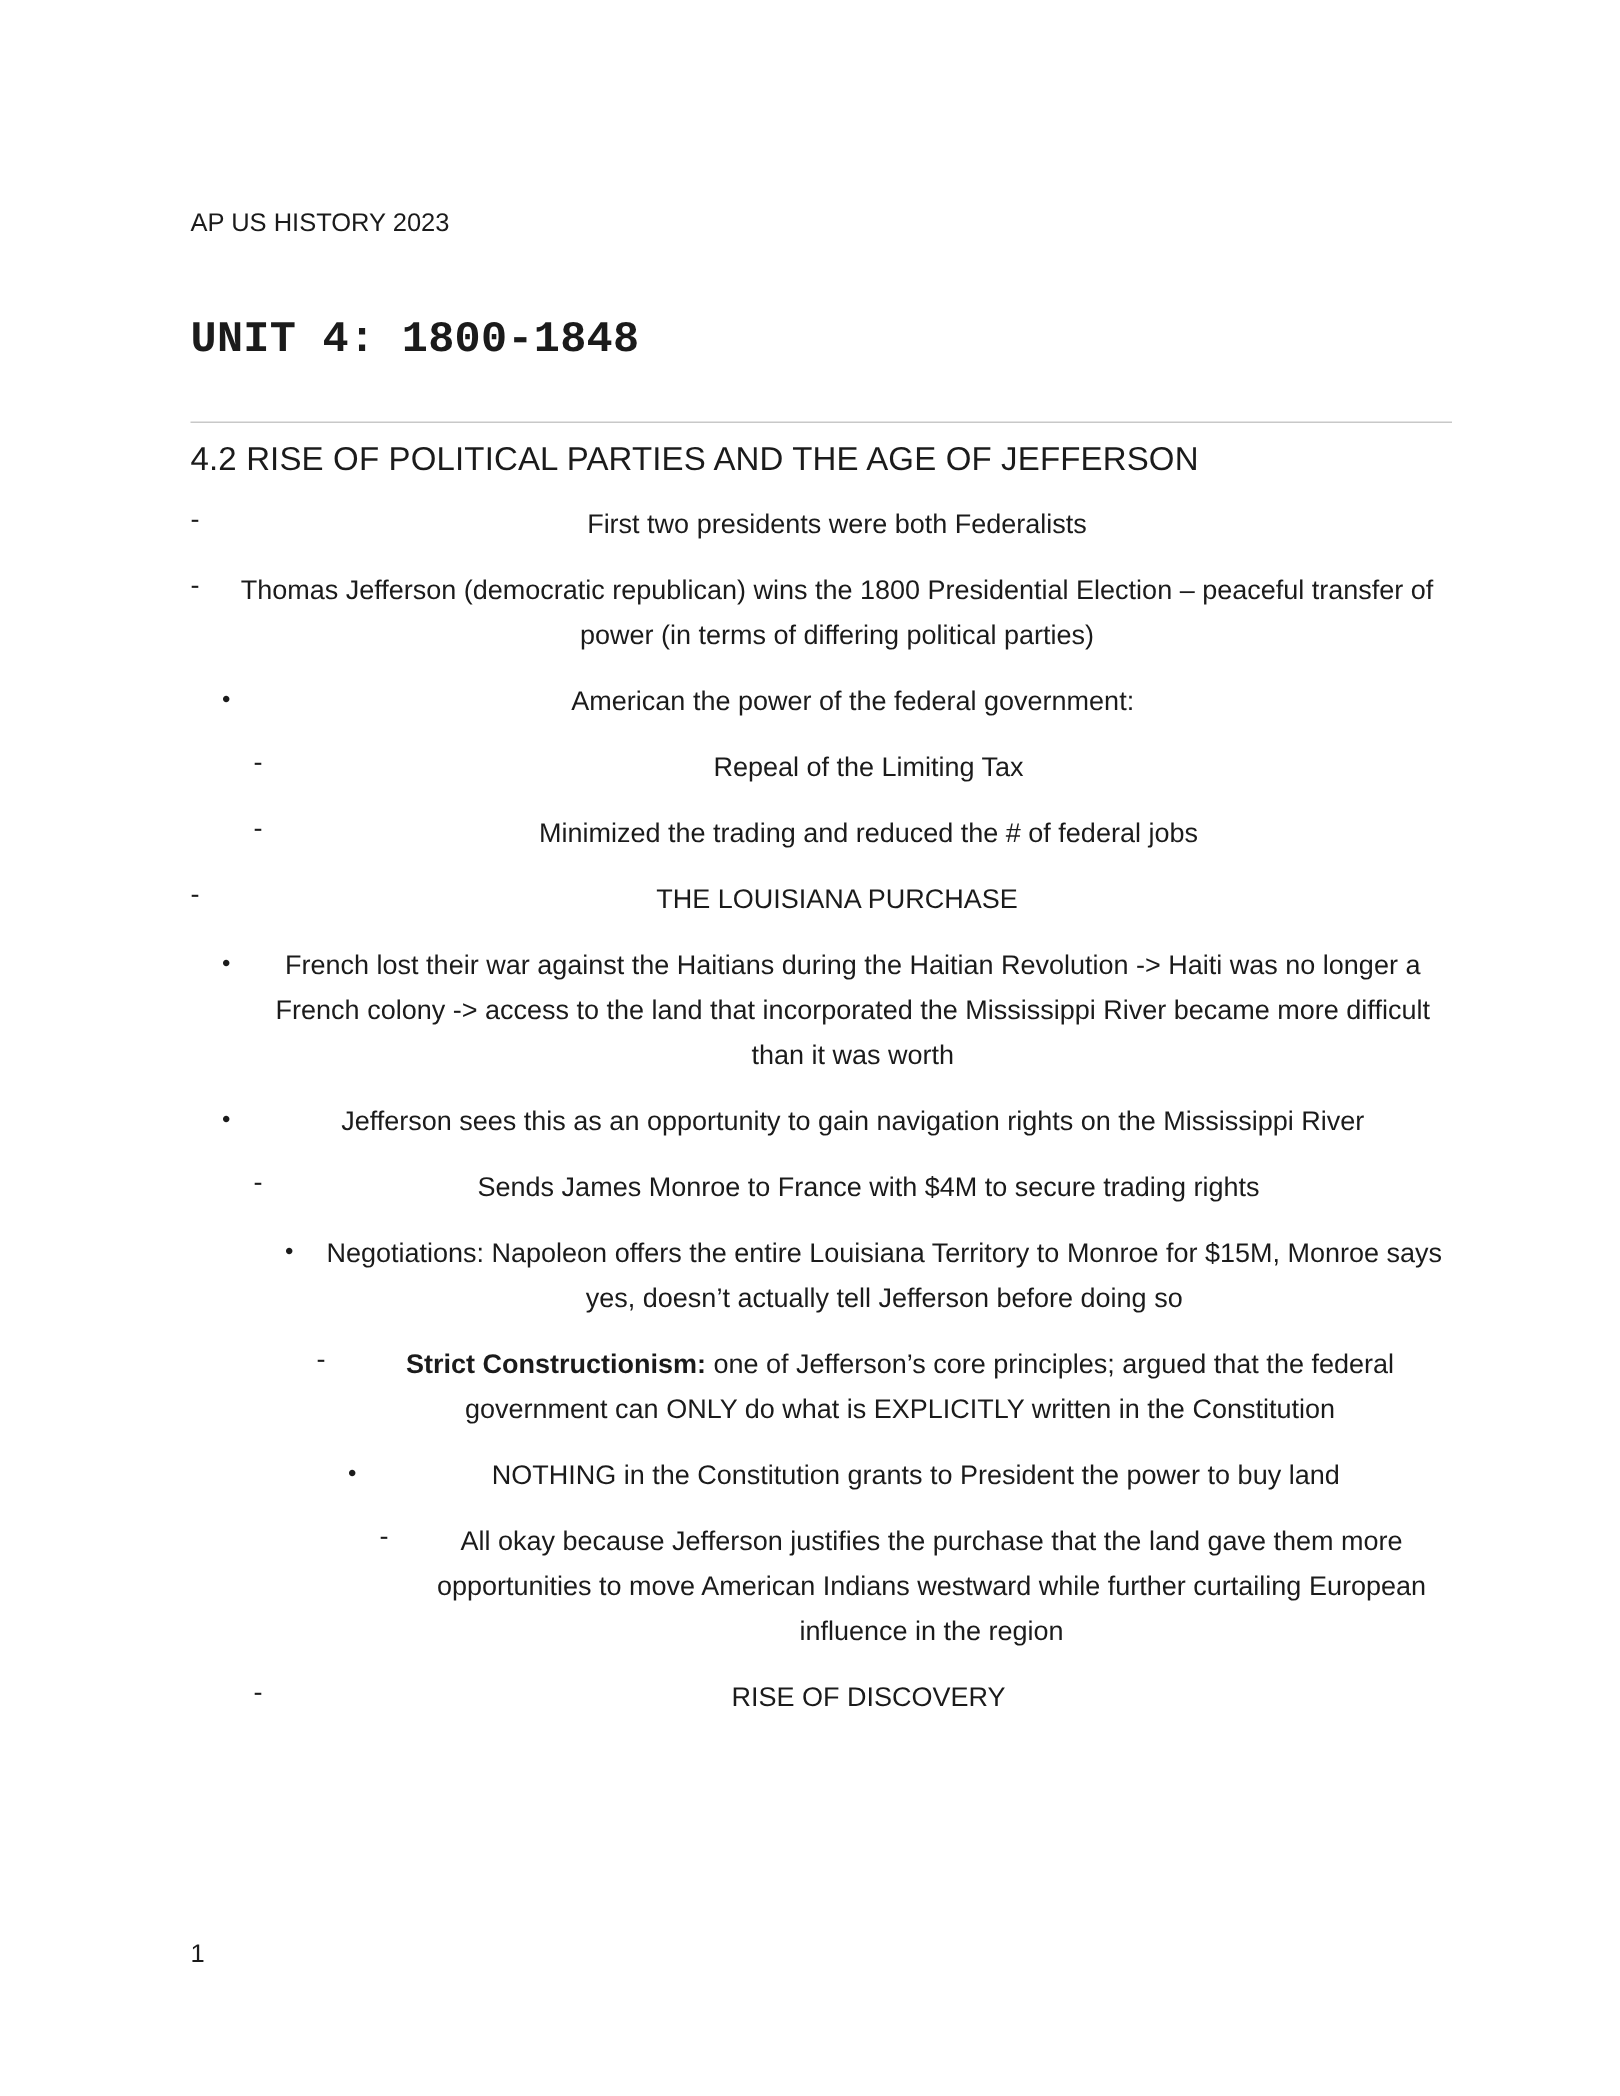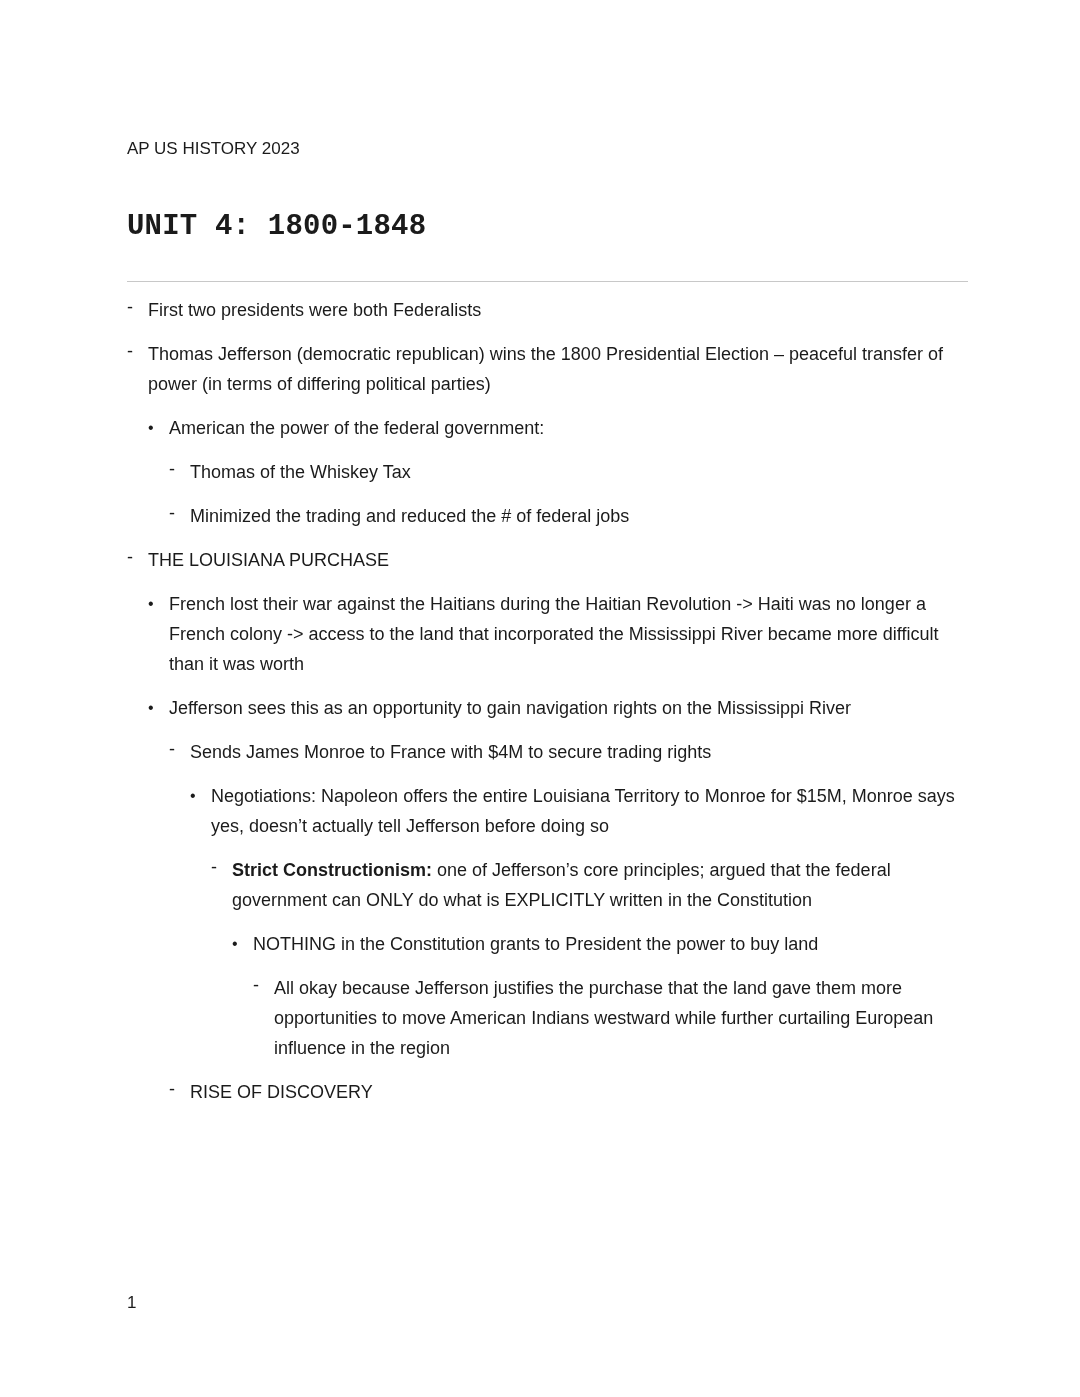--- a/index.html
+++ b/index.html
@@ -63,20 +63,21 @@
   .marker.dash {
     position: relative;
     top: -3px;
   }
   .marker.dot {
     font-size: 16px;
   }
   .item .text {
     flex: 1 1 auto;
     min-width: 0;
+    text-align: center;
   }
   .item.l1 { margin-left: 0; }
   .item.l2 { margin-left: 21px; }
   .item.l3 { margin-left: 42px; }
   .item.l4 { margin-left: 63px; }
   .item.l5 { margin-left: 84px; }
   .item.l6 { margin-left: 105px; }
   .item.l7 { margin-left: 126px; }
   .text strong { font-weight: 700; }
   .page-number {
@@ -87,36 +88,37 @@
     line-height: 22px;
   }
 </style>
 </head>
 <body>
 
 <div class="page">
   <div class="doc-header">AP US HISTORY 2023</div>
   <h1 class="doc-title" style="margin-bottom:0;">UNIT 4: 1800-1848</h1>
   <hr class="divider">
+  <h2 class="section-heading" style="margin-bottom:0;">4.2 RISE OF POLITICAL PARTIES AND THE AGE OF JEFFERSON</h2>
   <div class="outline">
       <div class="item l1">
         <span class="marker dash">-</span>
         <span class="text">First two presidents were both Federalists</span>
       </div>
       <div class="item l1">
         <span class="marker dash">-</span>
         <span class="text">Thomas Jefferson (democratic republican) wins the 1800 Presidential Election – peaceful transfer of power (in terms of differing political parties)</span>
       </div>
       <div class="item l2">
         <span class="marker dot">•</span>
         <span class="text">American the power of the federal government:</span>
       </div>
       <div class="item l3">
         <span class="marker dash">-</span>
-        <span class="text">Thomas of the Whiskey Tax</span>
+        <span class="text">Repeal of the Limiting Tax</span>
       </div>
       <div class="item l3">
         <span class="marker dash">-</span>
         <span class="text">Minimized the trading and reduced the # of federal jobs</span>
       </div>
       <div class="item l1">
         <span class="marker dash">-</span>
         <span class="text">THE LOUISIANA PURCHASE</span>
       </div>
       <div class="item l2">

